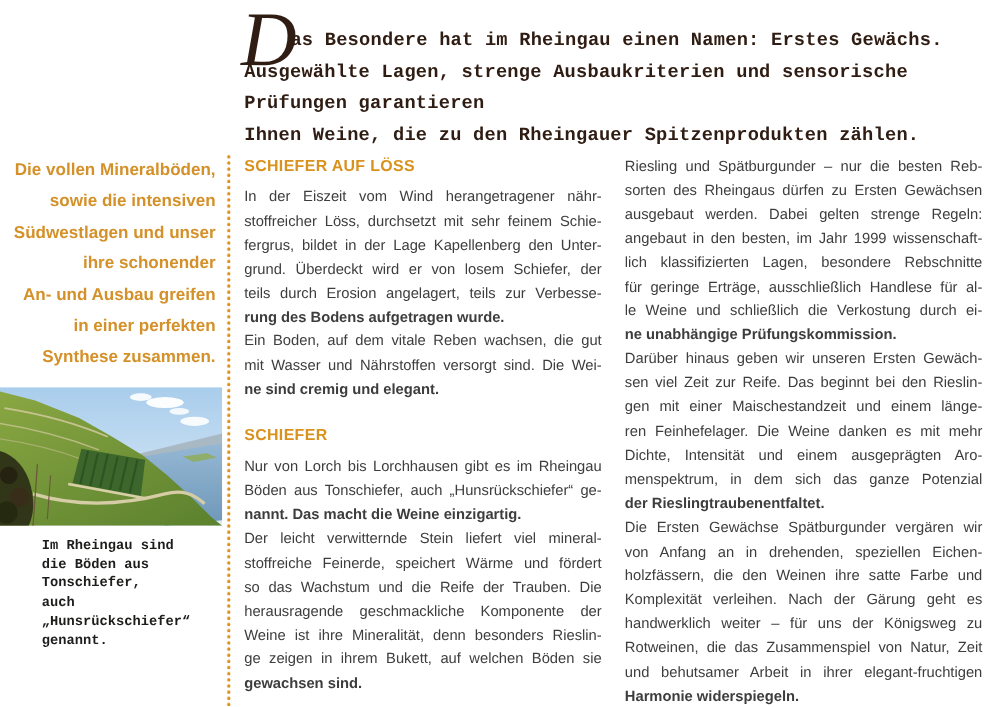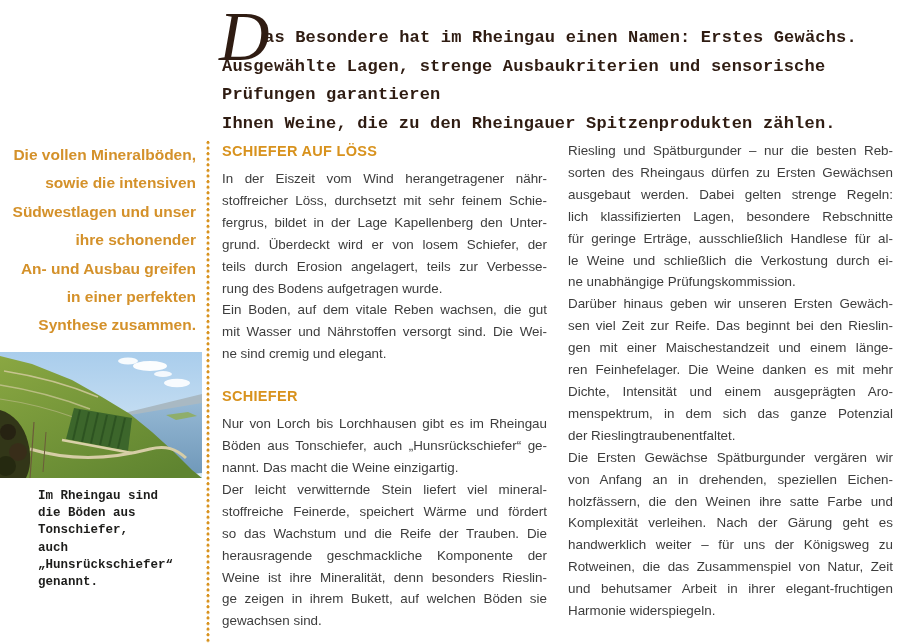--- a/index.html
+++ b/index.html
@@ -33,21 +33,21 @@
 
   
   .col{position:absolute;top:140px;width:325px;color:#3d3d3d;font-size:13.4px;}
   .col.mid{left:222px;}
   .col.right{left:568px;}
   .col h2{margin:0 0 6px 0;color:#d8921d;font-size:14.5px;font-weight:700;
           letter-spacing:0.3px;line-height:22px;}
   .h2-second{margin-top:20px !important;}
   .para{margin:0;}
   .line{line-height:21.9px;text-align:justify;text-align-last:justify;}
-  .line-last{text-align-last:left;}
+  .line-last{text-align-last:left;font-weight:bold;}
 </style>
 </head>
 <body>
 
 <div class="page">
 
   <span class="dropcap">D</span>
 
   <div class="header">
     <div>
@@ -158,20 +158,21 @@
           <div class="line line-last">gewachsen sind.</div>
         </div>
       </div>
   </section>
 
   <section class="col right">
       <div class="para">
         <div class="line">Riesling und Spätburgunder – nur die besten Reb-</div>
         <div class="line">sorten des Rheingaus dürfen zu Ersten Gewächsen</div>
         <div class="line">ausgebaut werden. Dabei gelten strenge Regeln:</div>
+        <div class="line">angebaut in den besten, im Jahr 1999 wissenschaft-</div>
         <div class="line">lich klassifizierten Lagen, besondere Rebschnitte</div>
         <div class="line">für geringe Erträge, ausschließlich Handlese für al-</div>
         <div class="line">le Weine und schließlich die Verkostung durch ei-</div>
         <div class="line line-last">ne unabhängige Prüfungskommission.</div>
       </div>
       <div class="para">
         <div class="line">Darüber hinaus geben wir unseren Ersten Gewäch-</div>
         <div class="line">sen viel Zeit zur Reife. Das beginnt bei den Rieslin-</div>
         <div class="line">gen mit einer Maischestandzeit und einem länge-</div>
         <div class="line">ren Feinhefelager. Die Weine danken es mit mehr</div>

